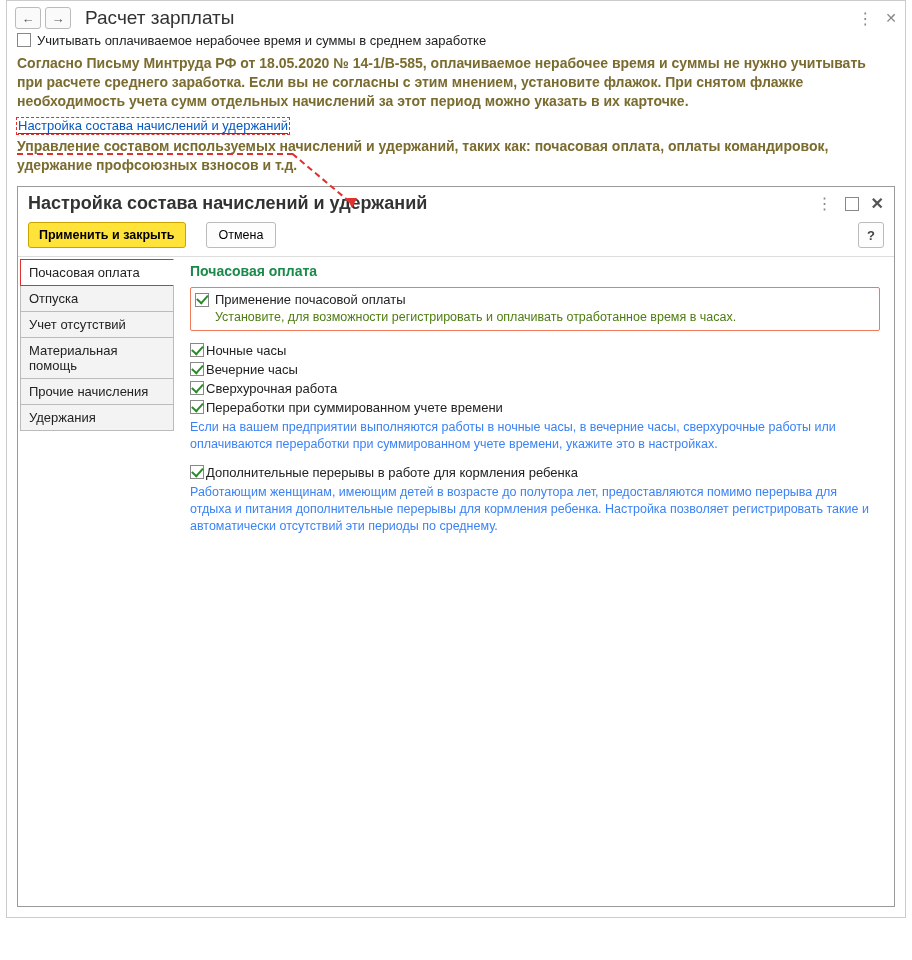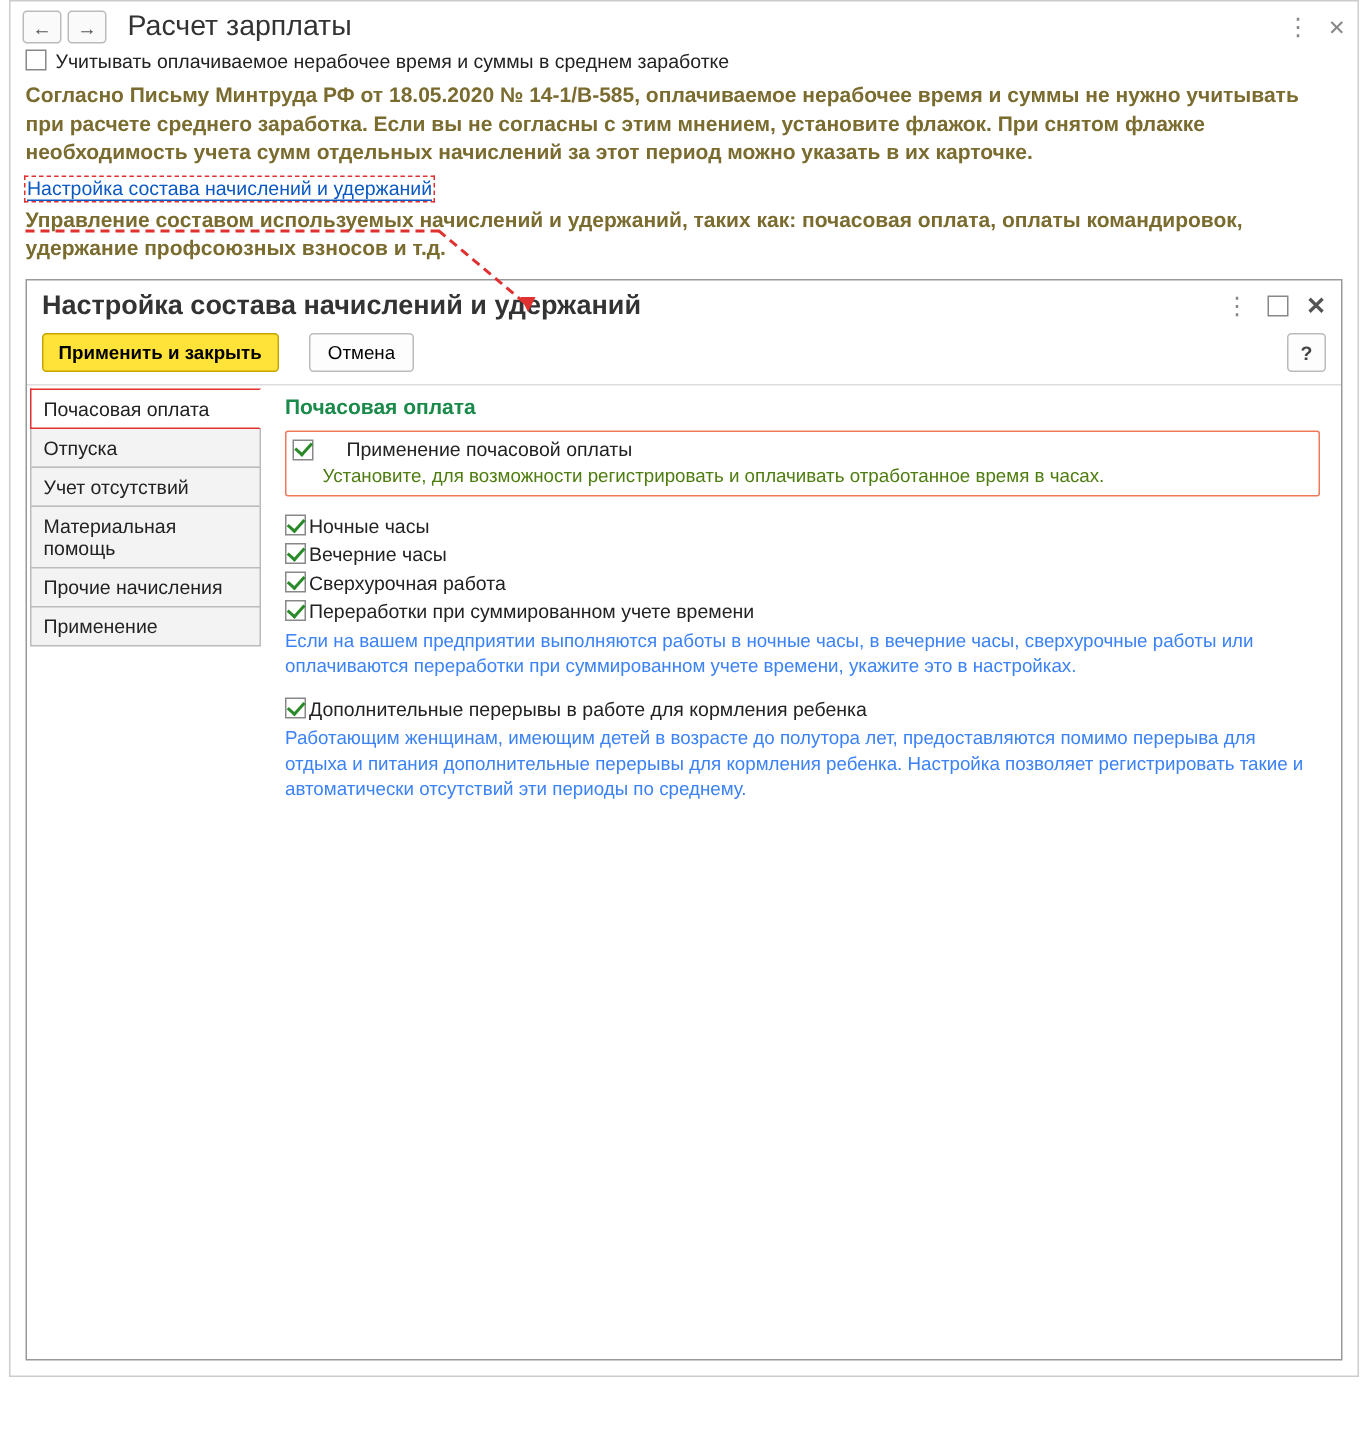--- a/index.html
+++ b/index.html
@@ -202,21 +202,21 @@
     font-size: 14px;
     font-weight: 600;
     margin: 0 0 8px 0;
   }
   .hl-box {
     border: 1.5px solid #ef7a5a;
     border-radius: 2px;
     padding: 4px 6px 6px 4px;
     margin-bottom: 12px;
   }
-  .hl-box .row1 { display: flex; align-items: center; gap: 22px; }
+  .hl-box .row1 { display: flex; align-items: center; gap: 6px; }
   .hl-desc {
     color: #4d7c0f;
     font-size: 12.5px;
     margin-top: 3px;
     margin-left: 20px;
   }
 
   .opt-row {
     display: flex; gap: 2px; align-items: flex-start;
     margin: 4px 0;
@@ -287,21 +287,21 @@
     </div>
 
     <div class="dialog-body">
 
       <div class="tabs-col">
         <div class="tab active"><span>Почасовая оплата</span></div>
         <div class="tab"><span>Отпуска</span></div>
         <div class="tab"><span>Учет отсутствий</span></div>
         <div class="tab"><span>Материальная помощь</span></div>
         <div class="tab"><span>Прочие начисления</span></div>
-        <div class="tab"><span>Применение</span></div>
+        <div class="tab"><span>Удержания</span></div>
       </div>
 
       <div class="content-col">
         <div class="section-title">Почасовая оплата</div>
 
         <div class="hl-box">
           <div class="row1">
             <span class="chk checked"></span>
             <span>Применение почасовой оплаты</span>
           </div>

